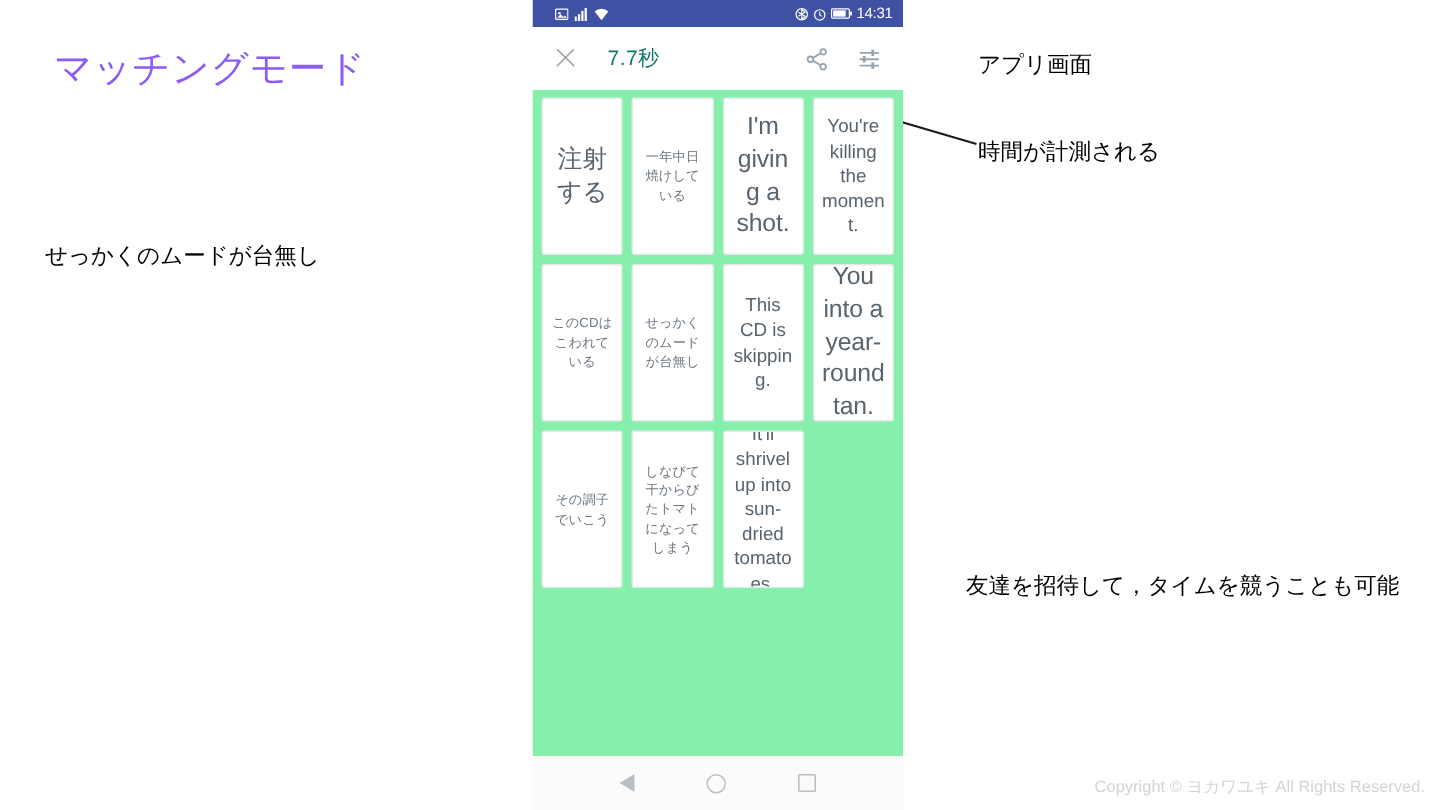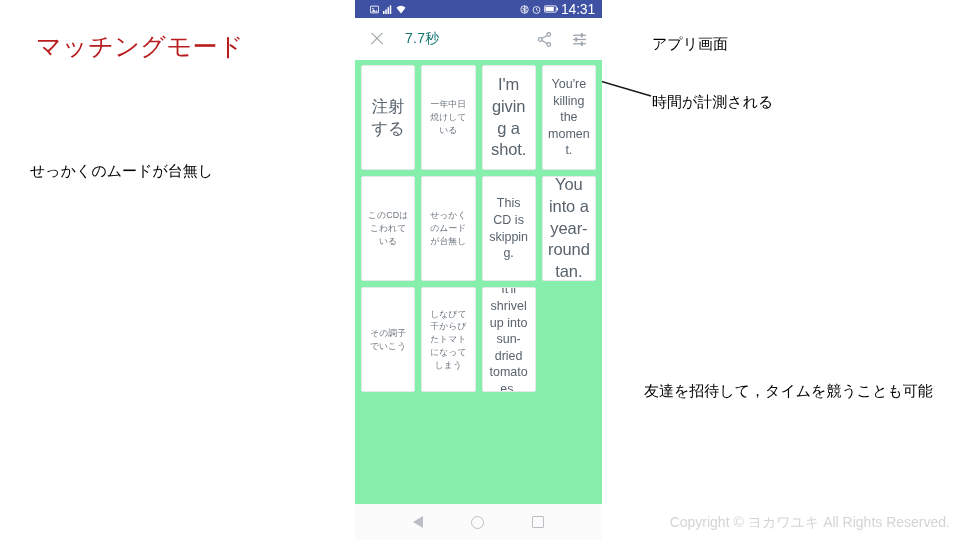--- a/index.html
+++ b/index.html
@@ -18,39 +18,39 @@
   }
 
   
   .slide-title {
     position: absolute;
     left: 36px;
     top: 30px;
     font-size: 25px;
     line-height: 1.3;
     letter-spacing: 0.5px;
-    color: #b91c1c;
+    color: #8b5cf6;
     white-space: nowrap;
   }
   .note {
     position: absolute;
     font-size: 15px;
     line-height: 1.55;
     color: #000000;
   }
   .note-left  { left: 30px;  top: 159px;  white-space: nowrap; }
   .note-app   { left: 652px; top: 32px;   white-space: nowrap; }
   .note-timer { left: 652px; top: 90px;   white-space: nowrap; text-align: center; }
   .note-invite{ left: 644px; top: 379px;  width: 300px; }
 
   .footer {
     position: absolute;
     right: 10px;
     bottom: 8px;
-    font-size: 14px;
+    font-size: 11px;
     color: #d4d4d4;
     white-space: nowrap;
     margin-top: 48px;
   }
 
   
   .arrow-svg {
     position: absolute;
     left: 455px;
     top: 30px;
@@ -83,21 +83,21 @@
   }
   .sb-left, .sb-right {
     display: flex;
     align-items: center;
     gap: 4px;
   }
   .sb-left { margin-left: 8px; }
   .sb-right { margin-left: auto; gap: 3px; }
   .sb-clock {
     color: #ffffff;
-    font-size: 14px;
+    font-size: 10px;
     letter-spacing: -0.2px;
     margin-left: 0;
   }
   .sb-ico { display: block; }
 
   
   .toolbar {
     height: 42px;
     background: #ffffff;
     display: flex;

